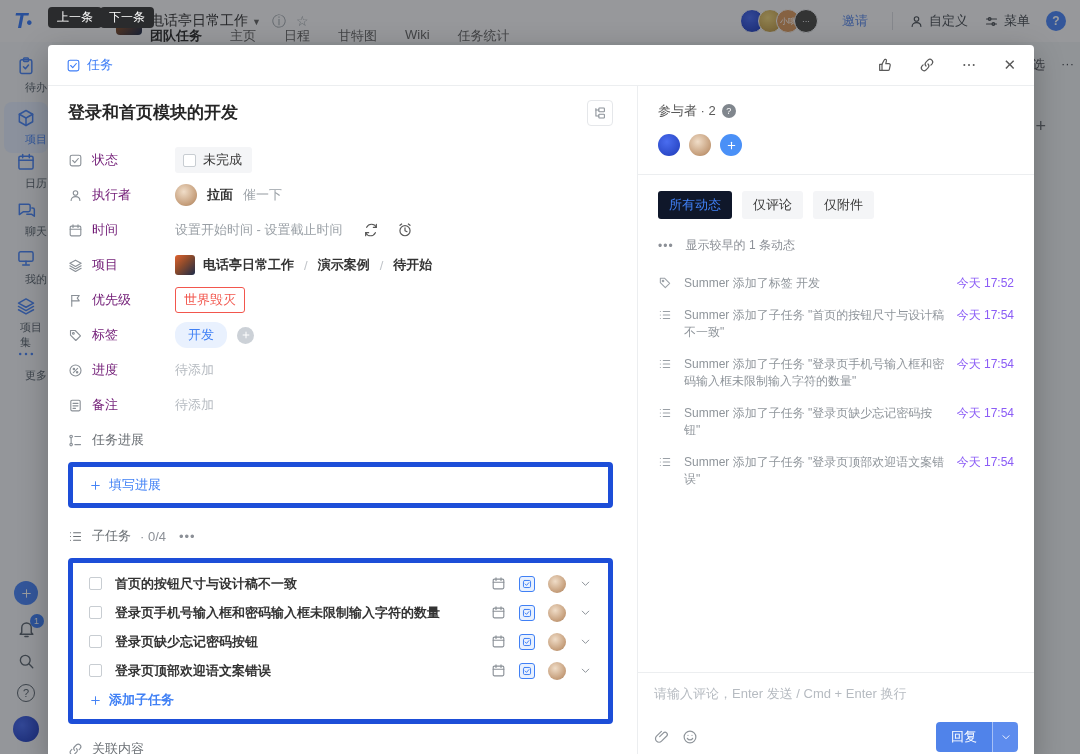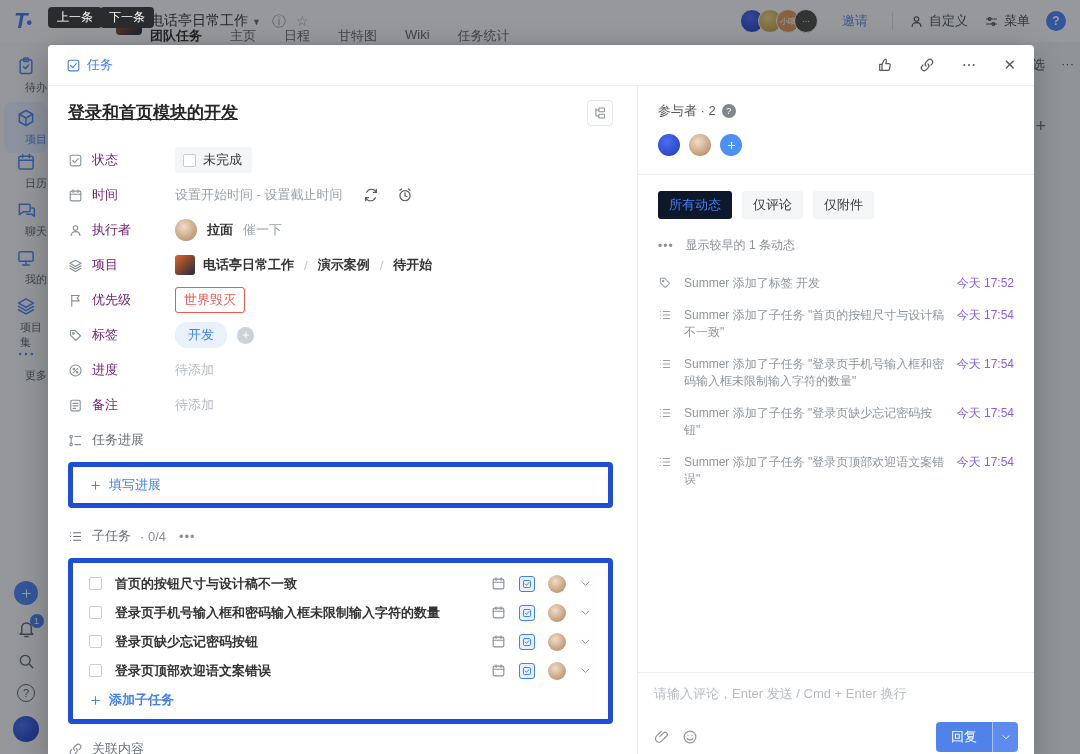--- a/index.html
+++ b/index.html
@@ -71,21 +71,21 @@
               padding:0 18px; flex:none; }
   .m-type { display:flex; align-items:center; gap:6px; color:#3f7ef7; font-size:13px; }
   .m-actions { margin-left:auto; display:flex; align-items:center; gap:26px; color:#595959; }
   .m-actions .a { cursor:pointer; display:flex; align-items:center; }
   .m-close { font-size:15px; color:#595959; }
   .m-body { flex:1; display:flex; min-height:0; }
   .col-l { width:589px; padding:14px 24px 0 20px; overflow:hidden; }
   .col-r { flex:1; border-left:1px solid #eceef0; display:flex; flex-direction:column; min-height:0; }
 
   
-  .title-row { display:flex; align-items:flex-end;text-decoration:underline; }
+  .title-row { display:flex; align-items:flex-end; }
   .task-title { font-size:17px; font-weight:bold; color:#262626; line-height:26px; }
   .struct-btn { margin-left:auto; width:26px; height:26px; border:1px solid #e5e7ea; border-radius:4px;
                 display:flex; align-items:center; justify-content:center; color:#8a9097; }
   .fields { margin-top:22px; }
   .field { display:flex; align-items:center; height:24px; margin-bottom:11px; }
   .f-label { width:107px; display:flex; align-items:center; gap:9px; color:#701a75; flex:none; }
   .f-label svg { color:#8a9097; }
   .f-value { display:flex; align-items:center; gap:10px; }
   .status-btn { display:flex; align-items:center; gap:7px; background:#f4f5f7; border-radius:3px;
                 padding:4px 10px 4px 8px; color:#383838; }
@@ -465,54 +465,54 @@
             <div class="status-btn">
               <span class="cbx"></span>
               <span>未完成</span>
             </div>
           </div>
         </div>
 
         <div class="field">
           <div class="f-label">
               <svg class="ic" width="15" height="15">
+                <use href="#i-person"></use>
+              </svg>
+              <span>执行者</span>
+            </div>
+          <div class="f-value">
+            <span class="av22"></span>
+            <span class="bold">拉面</span>
+            <span class="muted">催一下</span>
+          </div>
+        </div>
+
+        <div class="field">
+          <div class="f-label">
+              <svg class="ic" width="15" height="15">
                 <use href="#i-cal"></use>
               </svg>
               <span>时间</span>
             </div>
           <div class="f-value">
             <span class="muted">设置开始时间 - 设置截止时间</span>
             <span class="time-icons">
               <svg class="ic" width="16" height="16">
                   <use href="#i-repeat"></use>
                 </svg>
               <svg class="ic" width="16" height="16">
                   <use href="#i-clock"></use>
                 </svg>
             </span>
           </div>
         </div>
 
         <div class="field">
           <div class="f-label">
               <svg class="ic" width="15" height="15">
-                <use href="#i-person"></use>
-              </svg>
-              <span>执行者</span>
-            </div>
-          <div class="f-value">
-            <span class="av22"></span>
-            <span class="bold">拉面</span>
-            <span class="muted">催一下</span>
-          </div>
-        </div>
-
-        <div class="field">
-          <div class="f-label">
-              <svg class="ic" width="15" height="15">
                 <use href="#i-layers"></use>
               </svg>
               <span>项目</span>
             </div>
           <div class="f-value" style="gap:8px">
             <span class="proj-cover20"></span>
             <span class="bold">电话亭日常工作</span>
             <span class="sep-sl">/</span>
             <span class="bold">演示案例</span>
             <span class="sep-sl">/</span>

